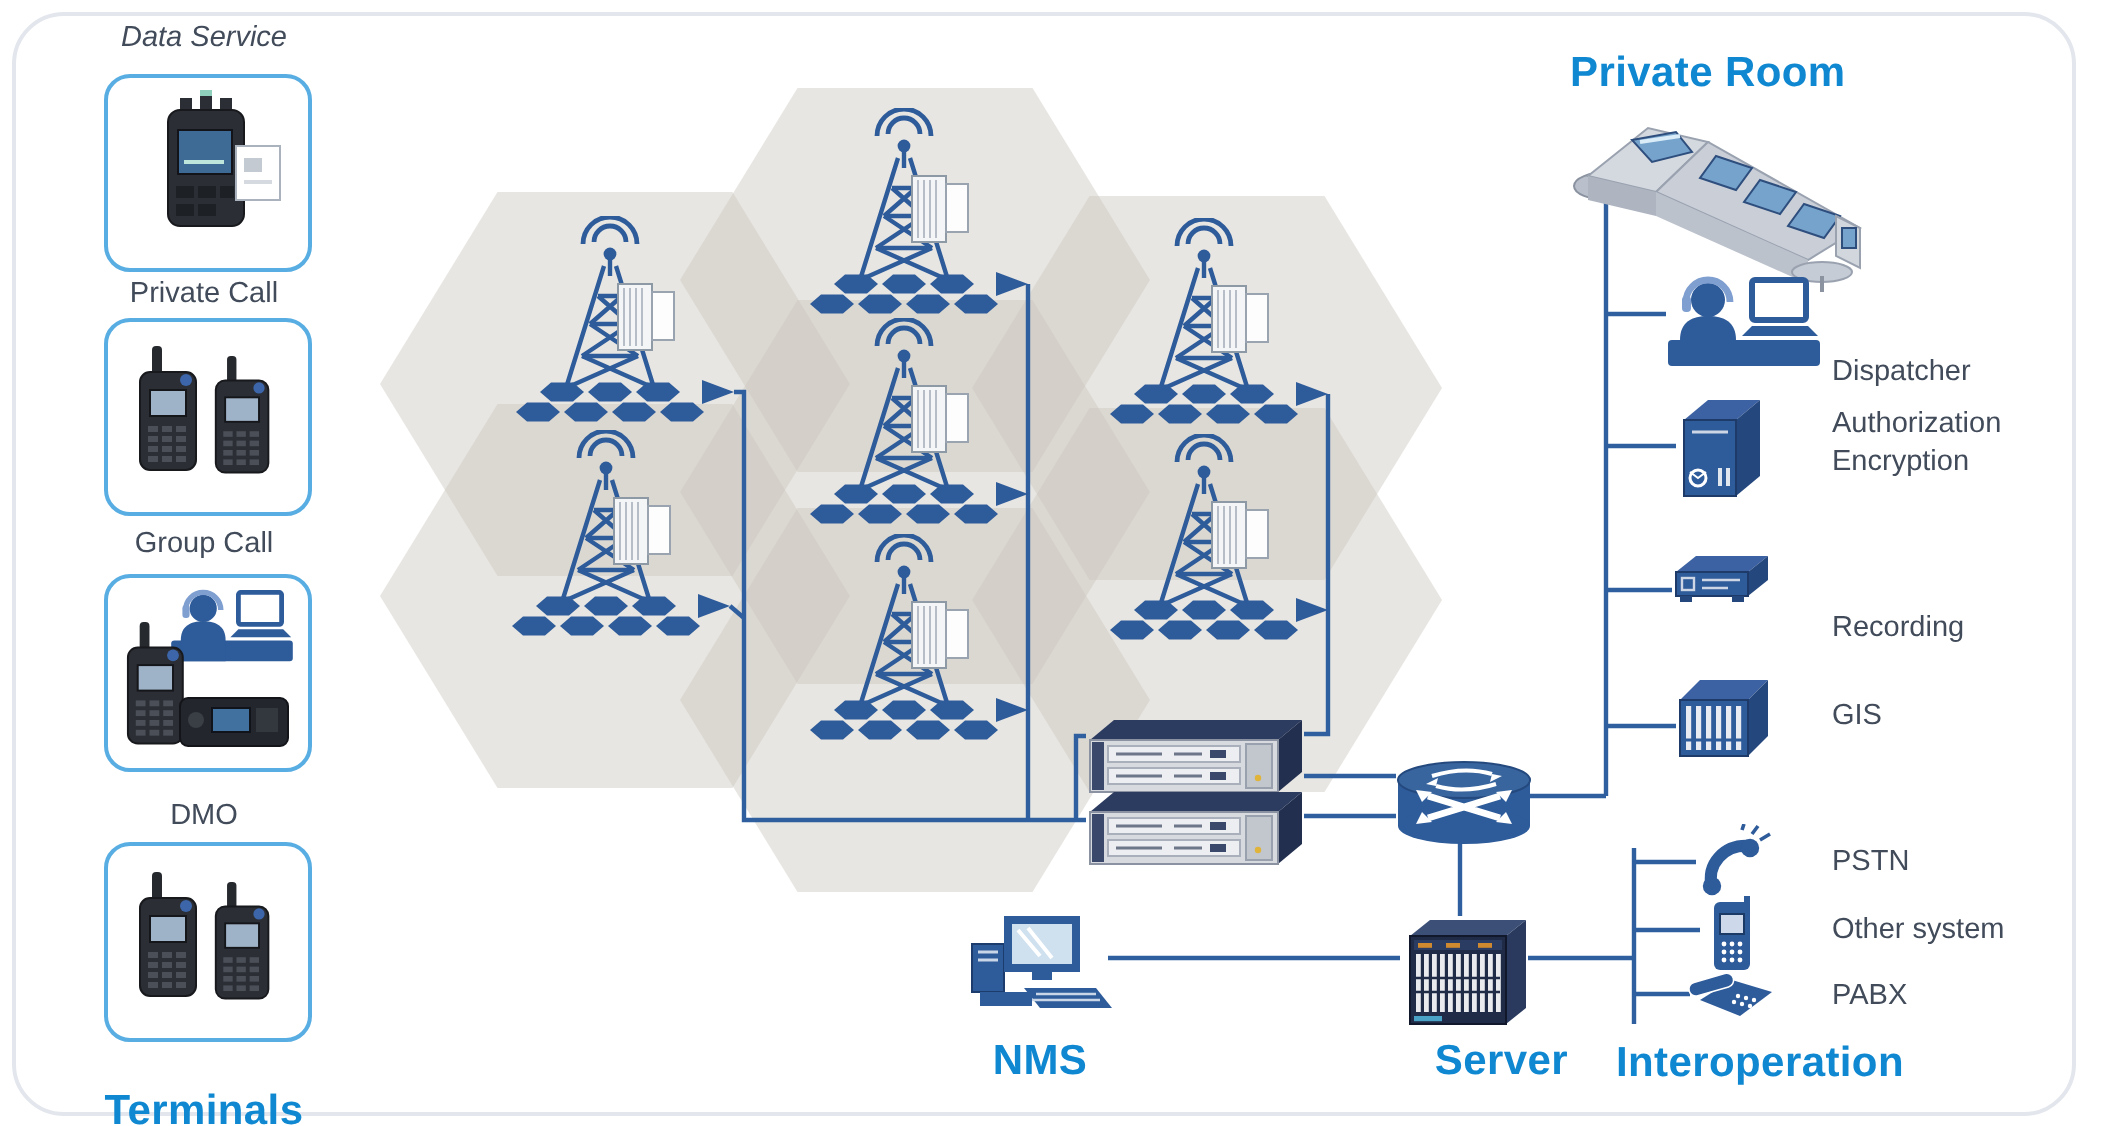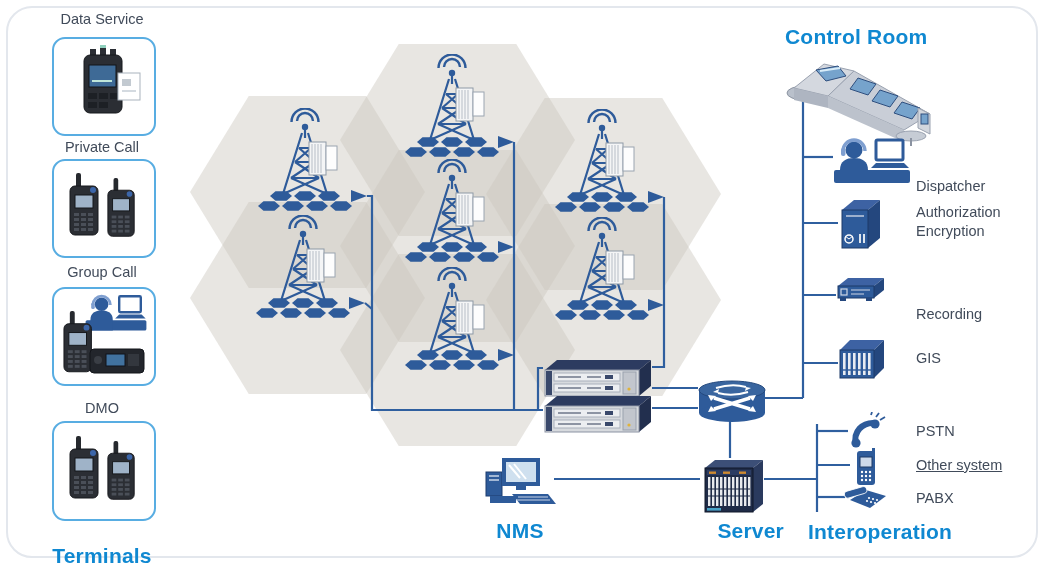--- a/index.html
+++ b/index.html
@@ -141,21 +141,21 @@
 <svg class="tower" style="left:400px;top:159px" width="120" height="112" viewBox="0 0 120 112">
     <use href="#tower"></use>
   </svg>
 <svg class="tower" style="left:400px;top:267px" width="120" height="112" viewBox="0 0 120 112">
     <use href="#tower"></use>
   </svg>
 <svg class="tower" style="left:550px;top:217px" width="120" height="112" viewBox="0 0 120 112">
     <use href="#tower"></use>
   </svg>
 
-<div class="lbl center" style="left:40px;top:10px;width:124px;">Data Service</div>
+<div class="lbl center" style="left:40px;top:10px;width:124px;font-style:italic;">Data Service</div>
 <div class="tbox" style="left:52px;top:37px;">
   <svg width="96" height="91" viewBox="0 0 96 91" style="position:absolute;left:0;top:0">
     <rect x="36" y="10" width="6" height="8" fill="#2b2e34"></rect>
       <rect x="46" y="7" width="6" height="11" fill="#2b2e34"></rect>
       <rect x="46" y="6" width="6" height="3" fill="#8fd0bd"></rect>
       <rect x="56" y="10" width="6" height="8" fill="#2b2e34"></rect>
     <rect x="30" y="16" width="38" height="58" rx="6" fill="#2b2e34" stroke="#17191d"></rect>
     <rect x="35" y="26" width="27" height="22" fill="#3e6a96" stroke="#121419"></rect>
     <path d="M38,42 H58" stroke="#bfe6da" stroke-width="2"></path>
     <rect x="34" y="54" width="9" height="6" fill="#1d2025"></rect>
@@ -200,21 +200,21 @@
     <g transform="translate(14,13)">
         <use href="#radio"></use>
       </g>
     <g transform="translate(52,18) scale(0.94)">
         <use href="#radio"></use>
       </g>
   </svg>
 </div>
 <div class="heading" style="left:40px;top:524px;width:124px;text-align:center;margin-top:20px;">Terminals</div>
 
-<div class="heading" style="left:785px;top:25px;">Control Room</div>
+<div class="heading" style="left:785px;top:25px;">Private Room</div>
 <svg class="dev" style="left:780px;top:46px" width="160" height="100" viewBox="0 0 160 100">
   <ellipse cx="24" cy="47" rx="17" ry="7" fill="#b9c0cb" stroke="#8b93a1"></ellipse>
   <polygon points="14,42 44,18 74,25 48,50" fill="#d4d8df" stroke="#9aa2b0"></polygon>
   <polygon points="48,50 74,25 150,68 124,84" fill="#c9ced7" stroke="#9aa2b0"></polygon>
   <polygon points="14,42 48,50 48,62 14,54" fill="#aeb5c1"></polygon>
   <polygon points="48,62 48,50 124,84 124,96" fill="#bcc2cc"></polygon>
   <polygon points="36,24 58,20 66,30 46,35" fill="#76a3cc" stroke="#2e4e7e"></polygon>
   <path d="M40,25 L60,22" stroke="#d9ecf8" stroke-width="2"></path>
   <polygon points="78,32 96,38 88,49 70,43" fill="#76a3cc" stroke="#2e4e7e"></polygon>
   <polygon points="100,44 118,50 110,61 92,55" fill="#76a3cc" stroke="#2e4e7e"></polygon>
@@ -286,21 +286,21 @@
       <circle cx="14" cy="24" r="1.2"></circle>
       <circle cx="18" cy="24" r="1.2"></circle>
     <circle cx="10" cy="28" r="1.2"></circle>
       <circle cx="14" cy="28" r="1.2"></circle>
       <circle cx="18" cy="28" r="1.2"></circle>
     <circle cx="10" cy="32" r="1.2"></circle>
       <circle cx="14" cy="32" r="1.2"></circle>
       <circle cx="18" cy="32" r="1.2"></circle>
   </g>
 </svg>
-<div class="lbl" style="left:916px;top:456px;text-decoration:underline;">Other system</div>
+<div class="lbl" style="left:916px;top:456px;">Other system</div>
 
 <svg class="dev" style="left:842px;top:482px" width="46" height="30" viewBox="0 0 46 30">
   <polygon points="8,18 24,8 44,14 28,26" fill="#2e5b9a"></polygon>
   <rect x="2" y="7" width="23" height="7" rx="3.5" transform="rotate(-16 13 10)" fill="#2e5b9a" stroke="#fff" stroke-width="0.8"></rect>
   <g fill="#fff">
     <circle cx="27" cy="16" r="1.1"></circle>
       <circle cx="31" cy="17" r="1.1"></circle>
       <circle cx="35" cy="18" r="1.1"></circle>
     <circle cx="25" cy="19" r="1.1"></circle>
       <circle cx="29" cy="20" r="1.1"></circle>

